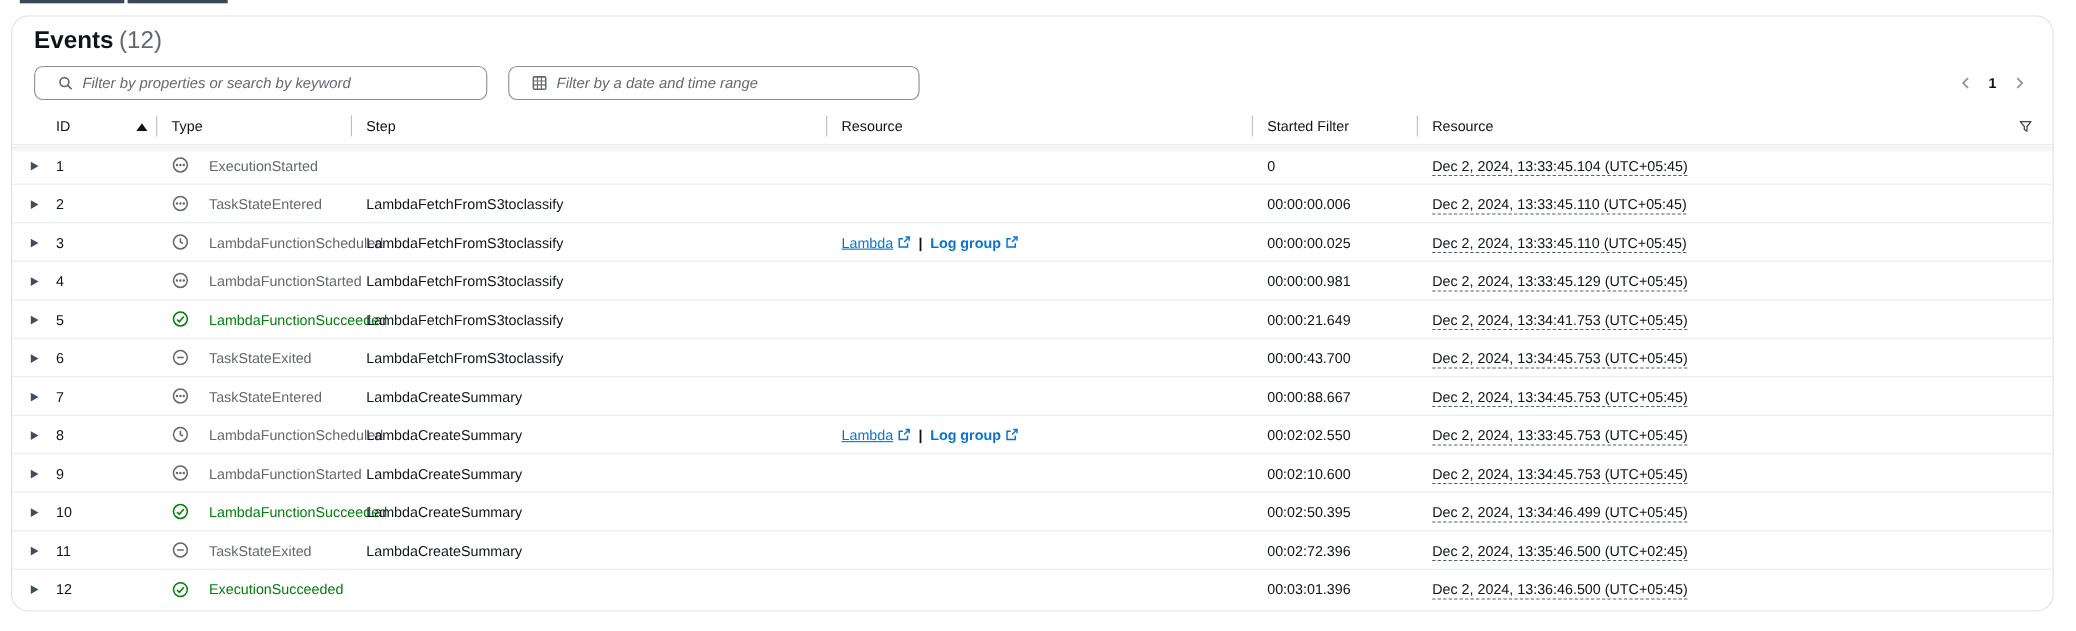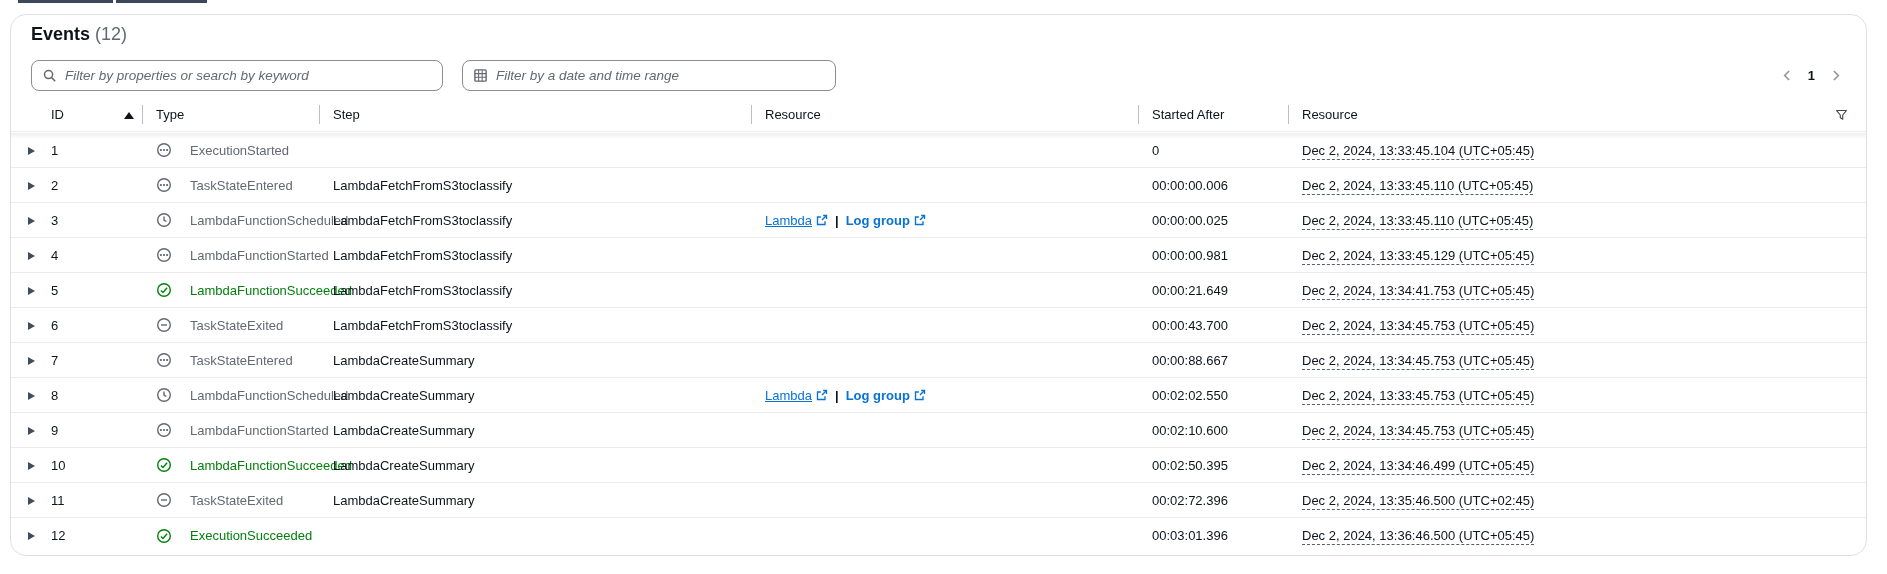--- a/index.html
+++ b/index.html
@@ -8,28 +8,28 @@
 
   
   .tab-stub { position:absolute; top:0; height:3px; background:#3b4859; }
   .tab-stub.one { left:18px; width:95px; }
   .tab-stub.two { left:116px; width:91px; }
 
   
   .card { position:absolute; left:10px; top:14px; width:1857px; height:542px;
     background:#fff; border:1px solid #dde1e6; border-radius:16px; }
 
-  .card-head { position:absolute; left:20px; top:9px; font-size:18px; font-weight:700; }
+  .card-head { position:absolute; left:20px; top:9px; font-size:22px; font-weight:700; }
   .card-head .count { color:#656871; font-weight:400; margin-left:5px; }
 
   
   .filter-row { position:absolute; left:20px; right:22px; top:45px; height:31px;
     display:flex; align-items:center; }
   .input-wrap { display:flex; align-items:center; gap:8px; height:31px;
-    border:1px solid #8c8c94; border-radius:8px; background:#fff; padding:0 10px; }
+    border:1px solid #8c8c94; border-radius:8px; background:#fff; padding:0 20px; }
   .input-wrap.search { width:412px; }
   .input-wrap.date { width:374px; margin-left:19px; }
   .input-wrap svg { flex:0 0 auto; color:#656871; }
   .input-wrap input { border:none; outline:none; flex:1 1 auto; height:27px;
     font-family:inherit; font-size:13.5px; color:#0f141a; background:transparent; }
   .input-wrap input::placeholder { font-style:italic; color:#656871; }
 
   .pagination { margin-left:auto; display:flex; align-items:center; gap:10px; }
   .pg-btn { background:none; border:none; cursor:pointer; color:#8c95a1; padding:2px; line-height:0; }
   .pg-num { font-size:13px; font-weight:700; color:#0f141a; padding:0 2px; }
@@ -118,21 +118,21 @@
     <div class="th divided">
         <span>Type</span>
       </div>
     <div class="th divided">
         <span>Step</span>
       </div>
     <div class="th divided">
         <span>Resource</span>
       </div>
     <div class="th divided">
-        <span>Started After</span>
+        <span>Started Filter</span>
       </div>
     <div class="th divided">
       <span>Resource</span>
       <button class="funnel"><svg viewBox="0 0 16 16" width="13" height="13" fill="none" stroke="currentColor" stroke-width="1.4" stroke-linejoin="round">
             <path d="M2 2.5h12L9.5 8v5.2l-3-1.9V8L2 2.5z"></path>
           </svg></button>
     </div>
   </div>
   <div class="head-shadow"></div>
 

